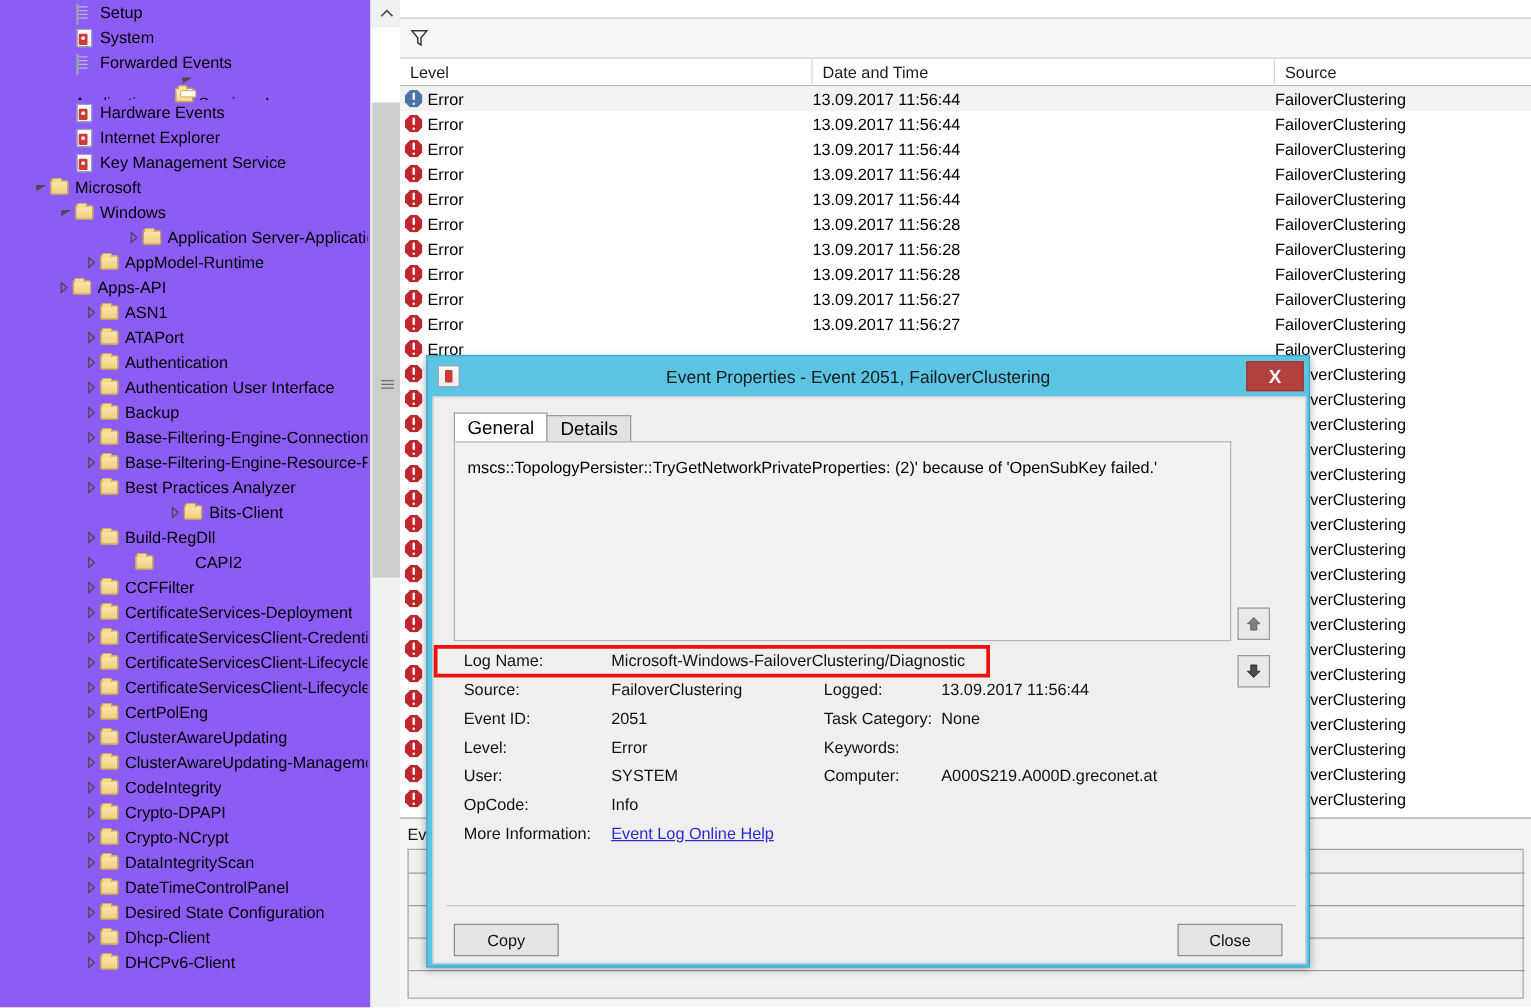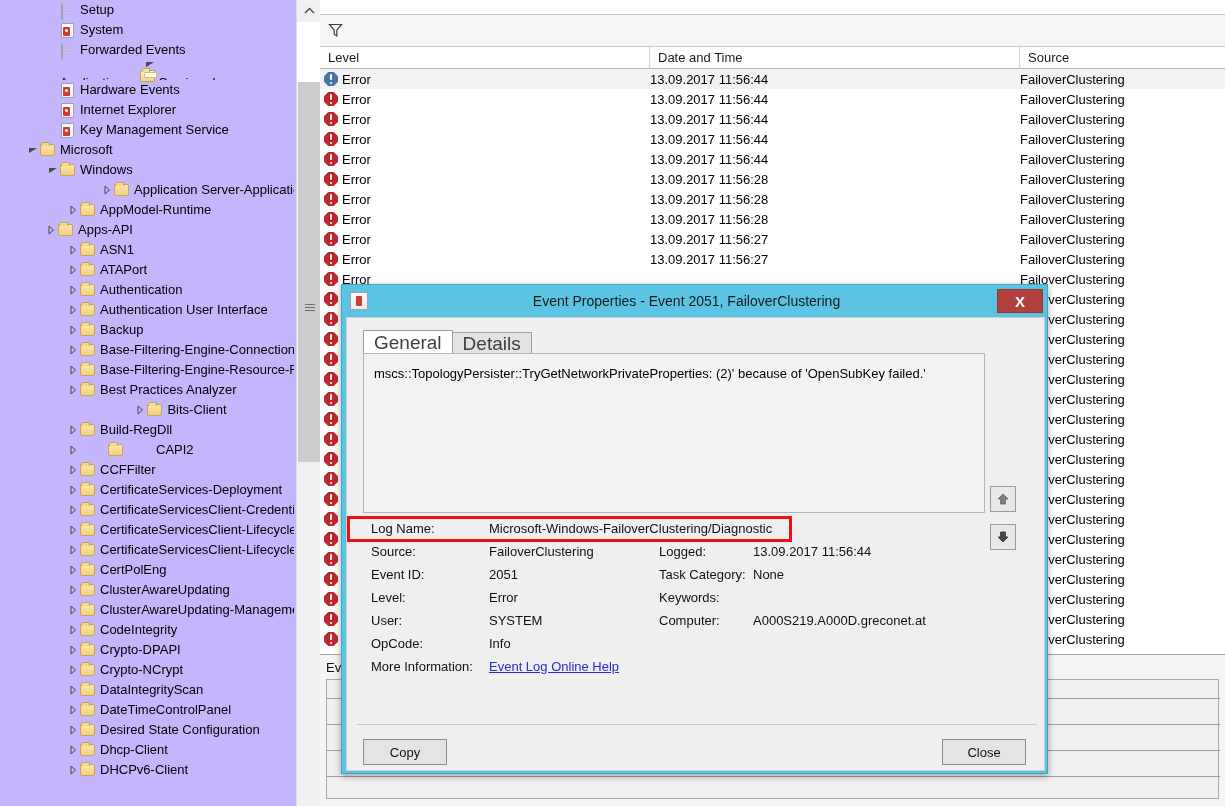--- a/index.html
+++ b/index.html
@@ -7,21 +7,21 @@
     width: 1225px; height: 806px;
     font-family: "Liberation Sans", sans-serif;
     font-size: 13px; color: #000;
     background: #ffffff; overflow: hidden;
   }
   #root { position: relative; width: 1225px; height: 806px; }
 
   
   #tree-pane {
     position: absolute; left: 0; top: 0; width: 296px; height: 806px;
-    background: #c4b5fd; overflow: hidden;
+    background: #8b5cf6; overflow: hidden;
   }
   .tree-row {
     display: flex; align-items: center; height: 20px;
     white-space: nowrap; font-size: 13px; line-height: 20px;
     padding-right: 2px;
   }
   .tw { width: 14px; min-width: 14px; display: flex;
         align-items: center; justify-content: center; }
   .tw svg { display: block; }
   .ticon { width: 16px; min-width: 16px; height: 16px;
@@ -213,21 +213,21 @@
     position: absolute; left: 4px; top: 32px; width: 699px; height: 454px;
     background: #efefef; border: 1px solid #d0d0d0;
   }
 
   
   #tabs { position: absolute; left: 16px; top: 12px; display: flex;
           align-items: flex-end; height: 24px; }
   .tab {
     height: 22px; line-height: 21px; padding: 0 10px;
     border: 1px solid #9e9e9e; border-bottom: none;
-    font-size: 19px; background: #e2e2e2; color: #404040;
+    font-size: 15px; background: #e2e2e2; color: #000000;
     margin-right: -1px;
   }
   .tab.active { background: #ffffff; height: 24px; line-height: 23px; }
   #tab-underline {
     position: absolute; left: 16px; top: 35px; width: 622px;
     height: 1px; background: #9e9e9e;
   }
 
   
   #msg-box {

